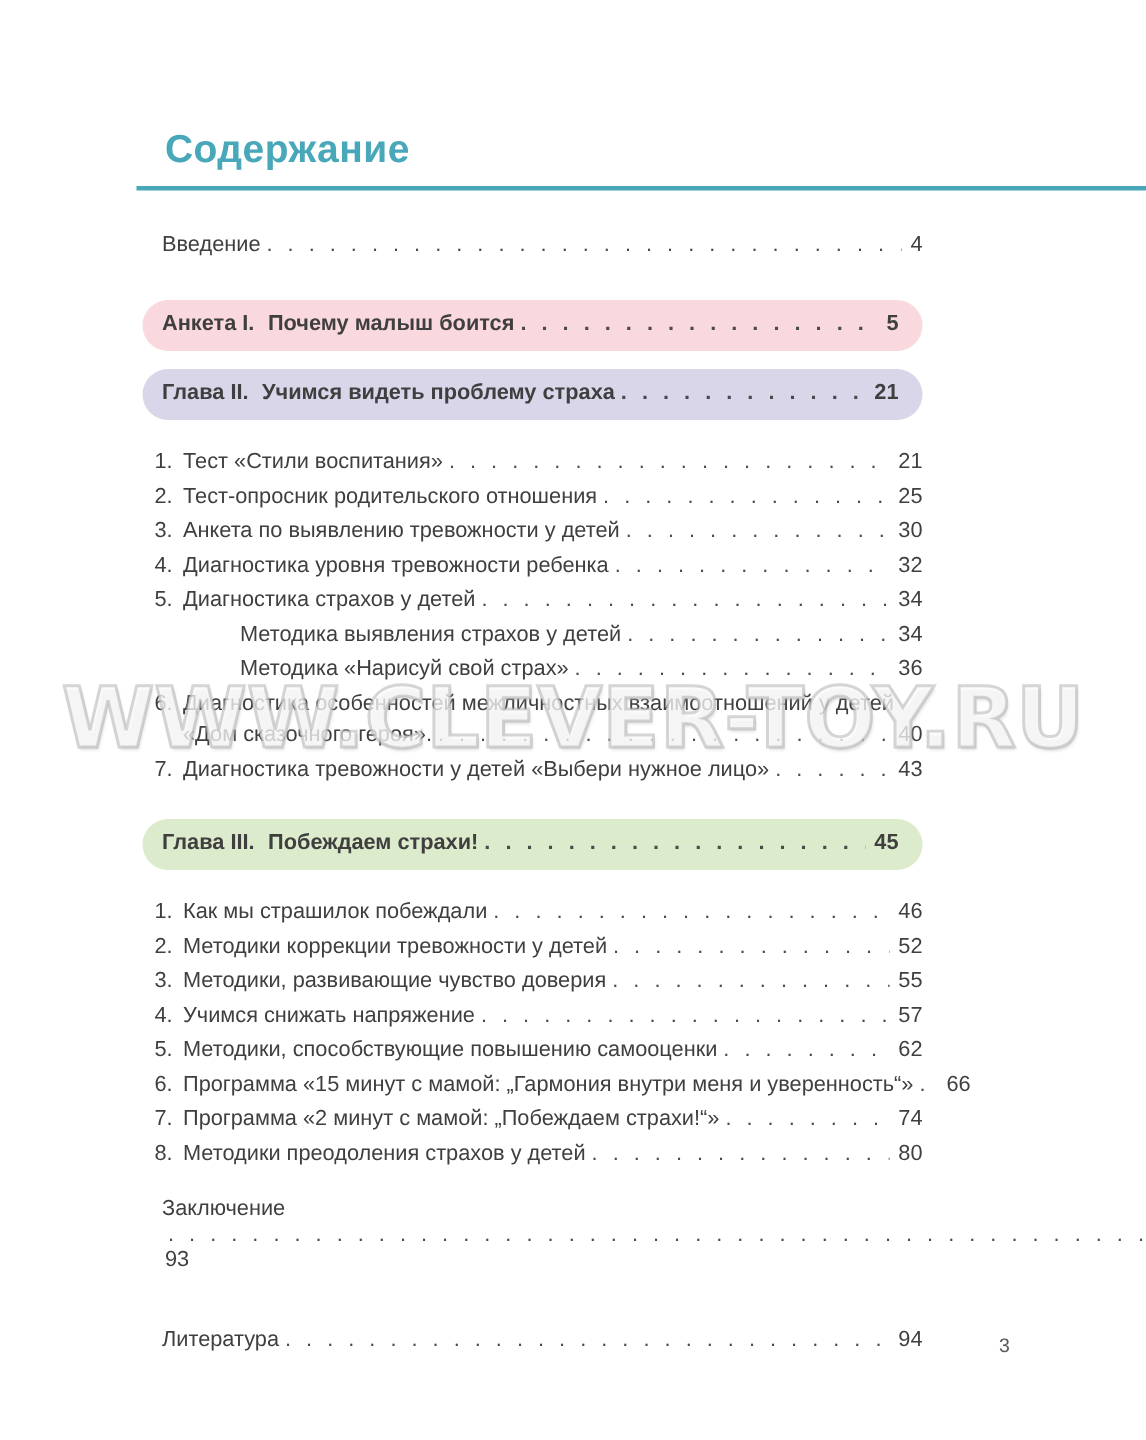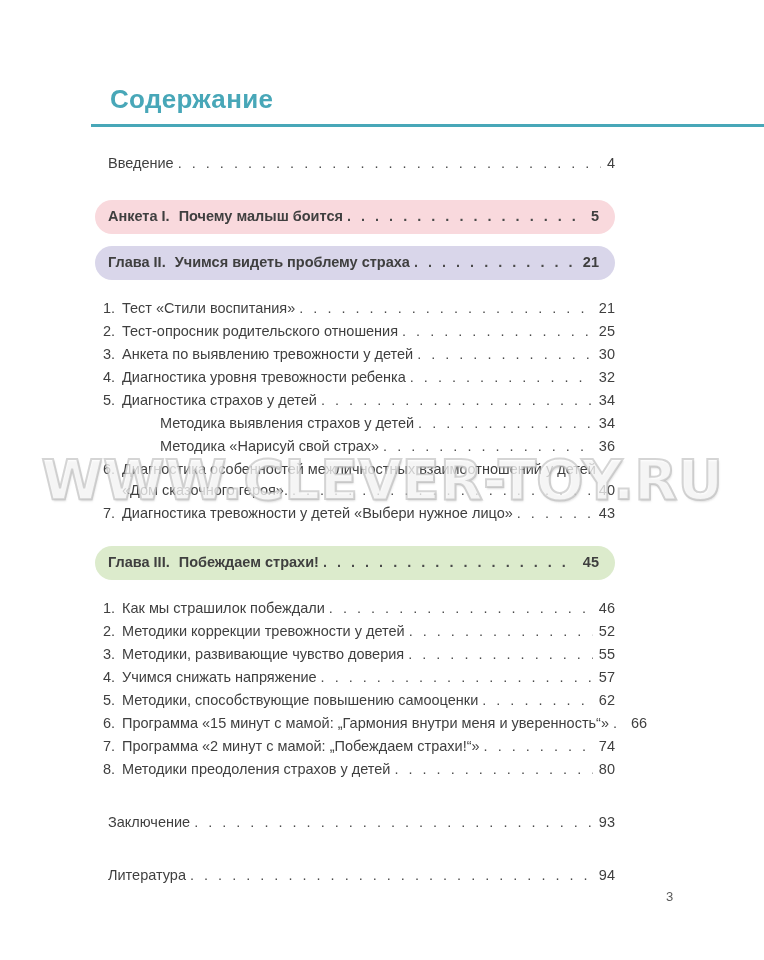--- a/index.html
+++ b/index.html
@@ -61,21 +61,21 @@
   }
   .ch-title { margin-left: 9px; }
 
   .t-item2 { display: block; padding-left: 8px; }
   .t-item2 .l1 { display: flex; align-items: baseline; }
   .t-item2 .l2 { display: flex; align-items: baseline; padding-left: 19px; margin-top: 4px; }
 
   .t-chapter + .t-item { margin-top: 20px; }
   .t-item + .t-chapter { margin-top: 24px; }
   .t-chapter + .t-chapter { margin-top: 12px; }
-  .t-item + .t-plain { margin-top: 36px; }
+  .t-item + .t-plain { margin-top: 20px; flex-direction: column; }
   .t-plain + .t-plain { margin-top: 36px; }
 
   .folio {
     position: absolute;
     left: 666px; top: 889px;
     font-size: 13px;
     color: #5a5a5a;
   }
 
   .watermark {

